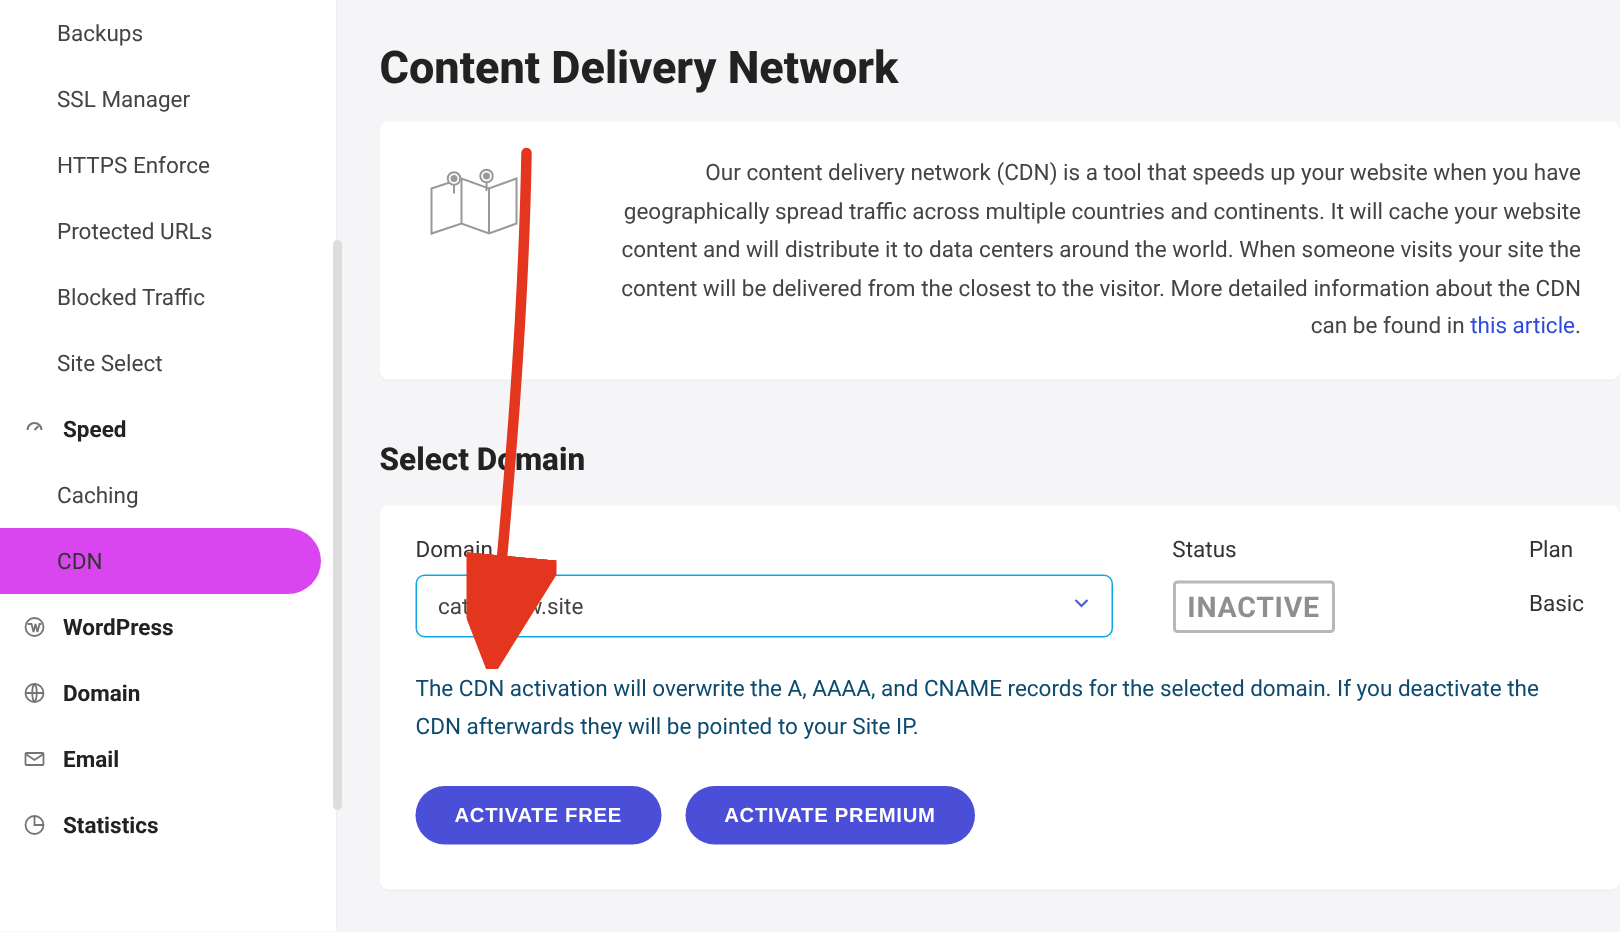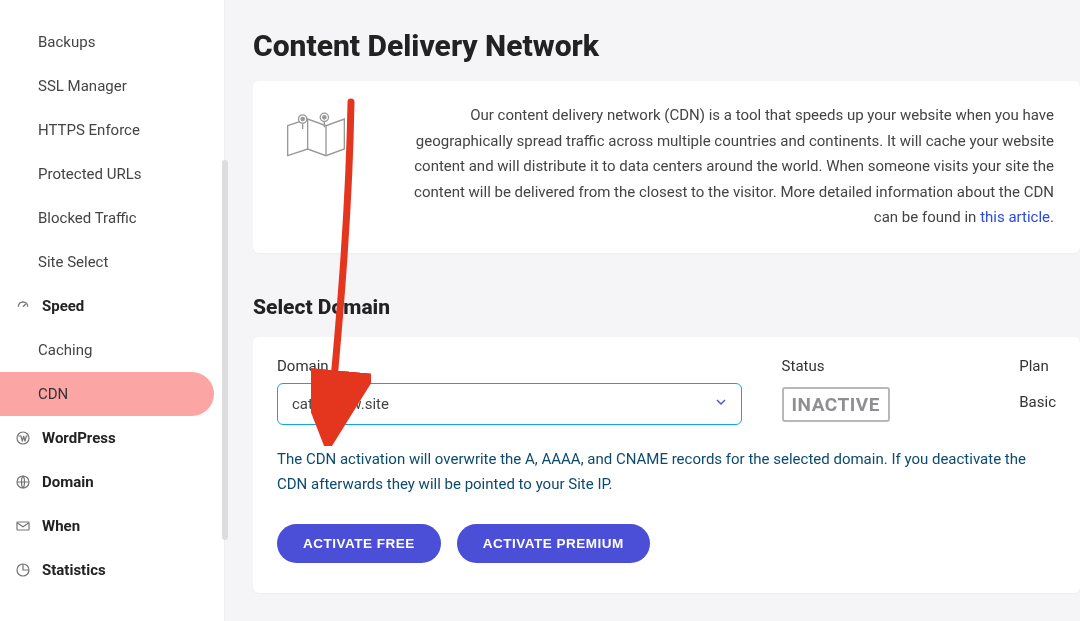--- a/index.html
+++ b/index.html
@@ -9,21 +9,21 @@
       color: #333;
       width: 1080px;
       height: 621px;
       overflow: hidden;
       display: flex;
     }
     .sidebar {
       width: 225px;
       background: #fff;
       border-right: 1px solid #eee;
-      padding-top: 20px;
+      padding-top: 0;
       flex-shrink: 0;
       position: relative;
     }
     .sidebar::after {
       content: "";
       position: absolute;
       right: -4px;
       top: 160px;
       width: 6px;
       height: 380px;
@@ -32,21 +32,21 @@
     }
     .sidebar-item {
       padding: 13px 16px 13px 38px;
       font-size: 15px;
       color: #444;
       cursor: pointer;
       border-radius: 0 22px 22px 0;
       margin-right: 10px;
     }
     .sidebar-item.active {
-      background: #fca5a5;
+      background: #d946ef;
       color: #333;
     }
     .sidebar-group {
       padding: 13px 16px 13px 14px;
       font-size: 15px;
       font-weight: 700;
       color: #222;
       display: flex;
       align-items: center;
       gap: 10px;
@@ -210,21 +210,21 @@
     </span>
     <span>Domain</span>
   </div>
   <div class="sidebar-group">
     <span class="icon-slot">
       <svg viewBox="0 0 24 24" width="16" height="16" fill="none" stroke="currentColor" stroke-width="1.8">
           <rect x="3" y="6" width="18" height="12" rx="1"></rect>
           <path d="M3 7l9 6 9-6"></path>
         </svg>
     </span>
-    <span>When</span>
+    <span>Email</span>
   </div>
   <div class="sidebar-group">
     <span class="icon-slot">
       <svg viewBox="0 0 24 24" width="16" height="16" fill="none" stroke="currentColor" stroke-width="1.8">
           <path d="M12 3v9h9"></path>
           <circle cx="12" cy="12" r="9"></circle>
         </svg>
     </span>
     <span>Statistics</span>
   </div>

